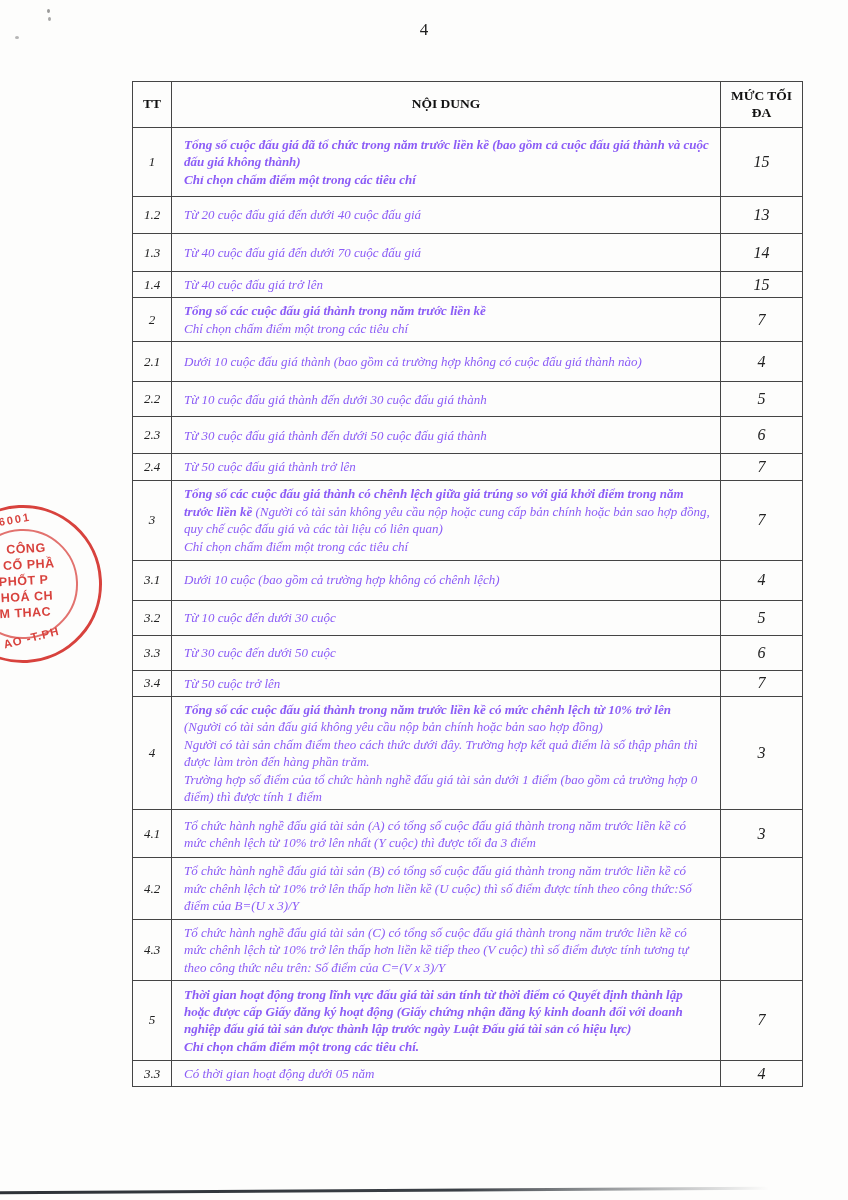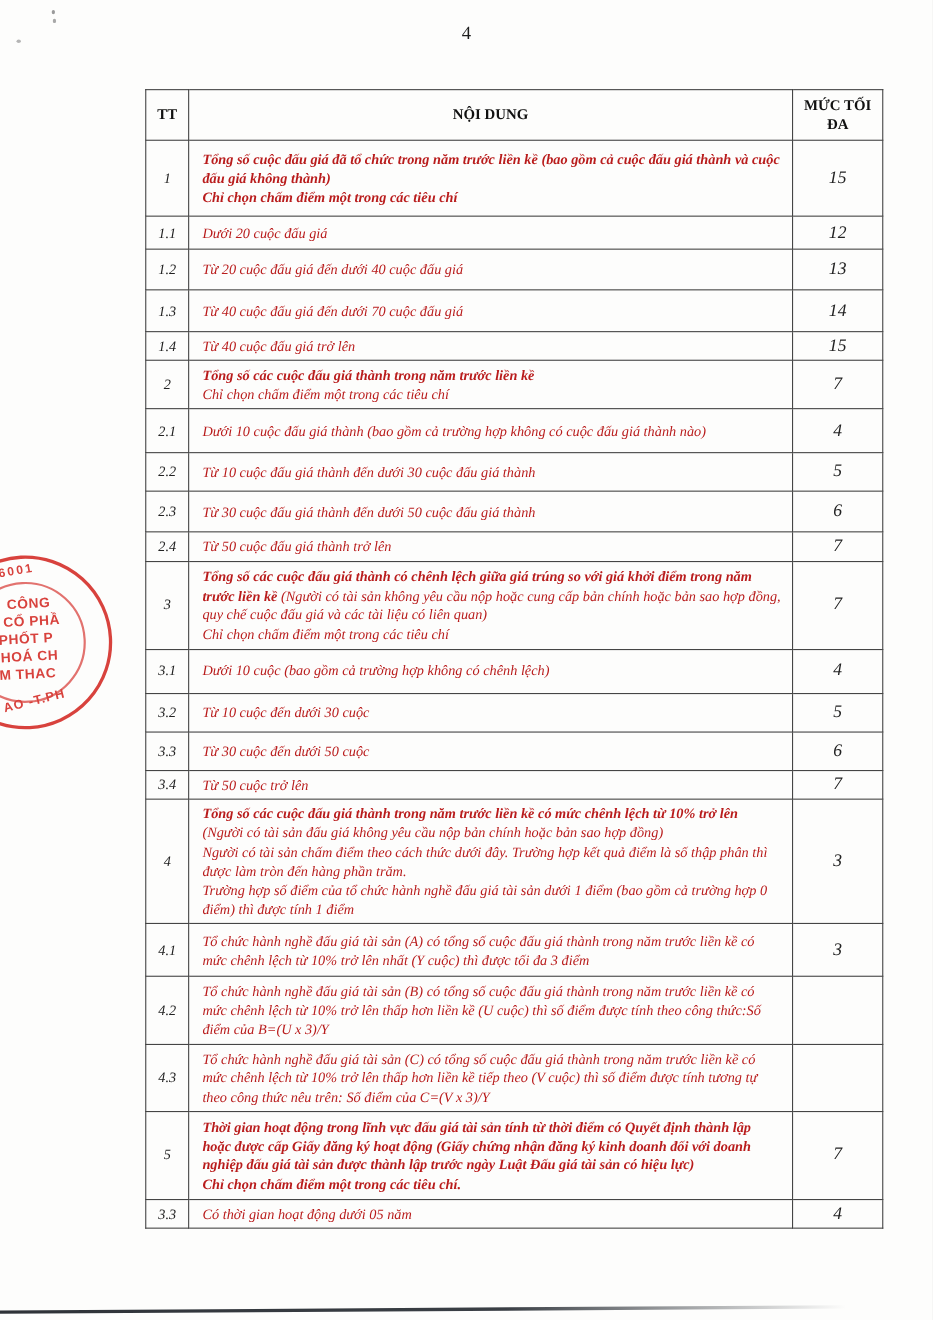--- a/index.html
+++ b/index.html
@@ -22,21 +22,21 @@
   }
   table.criteria th{
     font-weight:bold;font-style:normal;font-size:13.5px;
     text-align:center;line-height:1.25;padding:4px 2px;color:#111;
   }
   td.tt{
     text-align:center;font-style:italic;font-size:13px;padding:2px;
   }
   td.content{
     font-style:italic;font-size:13px;line-height:1.34;
-    padding:4px 10px 4px 12px;color:#b91c1c;
+    padding:4px 10px 4px 12px;color:#8b5cf6;
   }
   td.max{
     text-align:center;font-style:italic;font-size:16px;padding:2px;
   }
   td.content .b{font-weight:bold;}
   
   .stamp{
     position:absolute;left:-56px;top:505px;width:158px;height:158px;
     transform:rotate(-3deg);
     font-family:"Liberation Sans","DejaVu Sans",sans-serif;
@@ -93,25 +93,20 @@
         <th>NỘI DUNG</th>
         <th>MỨC TỐI ĐA</th>
       </tr>
     </thead>
     <tbody>
         <tr style="height: 69px;">
           <td class="tt">1</td>
           <td class="content"><span class="b">Tổng số cuộc đấu giá đã tổ chức trong năm trước liền kề (bao gồm cả cuộc đấu giá thành và cuộc đấu giá không thành)</span><br><span class="b">Chỉ chọn chấm điểm một trong các tiêu chí</span></td>
           <td class="max">15</td>
         </tr>
-        <tr style="height: 30px;">
-          <td class="tt">1.1</td>
-          <td class="content"><span>Dưới 20 cuộc đấu giá</span></td>
-          <td class="max">12</td>
-        </tr>
         <tr style="height: 37px;">
           <td class="tt">1.2</td>
           <td class="content"><span>Từ 20 cuộc đấu giá đến dưới 40 cuộc đấu giá</span></td>
           <td class="max">13</td>
         </tr>
         <tr style="height: 38px;">
           <td class="tt">1.3</td>
           <td class="content"><span>Từ 40 cuộc đấu giá đến dưới 70 cuộc đấu giá</span></td>
           <td class="max">14</td>
         </tr>

